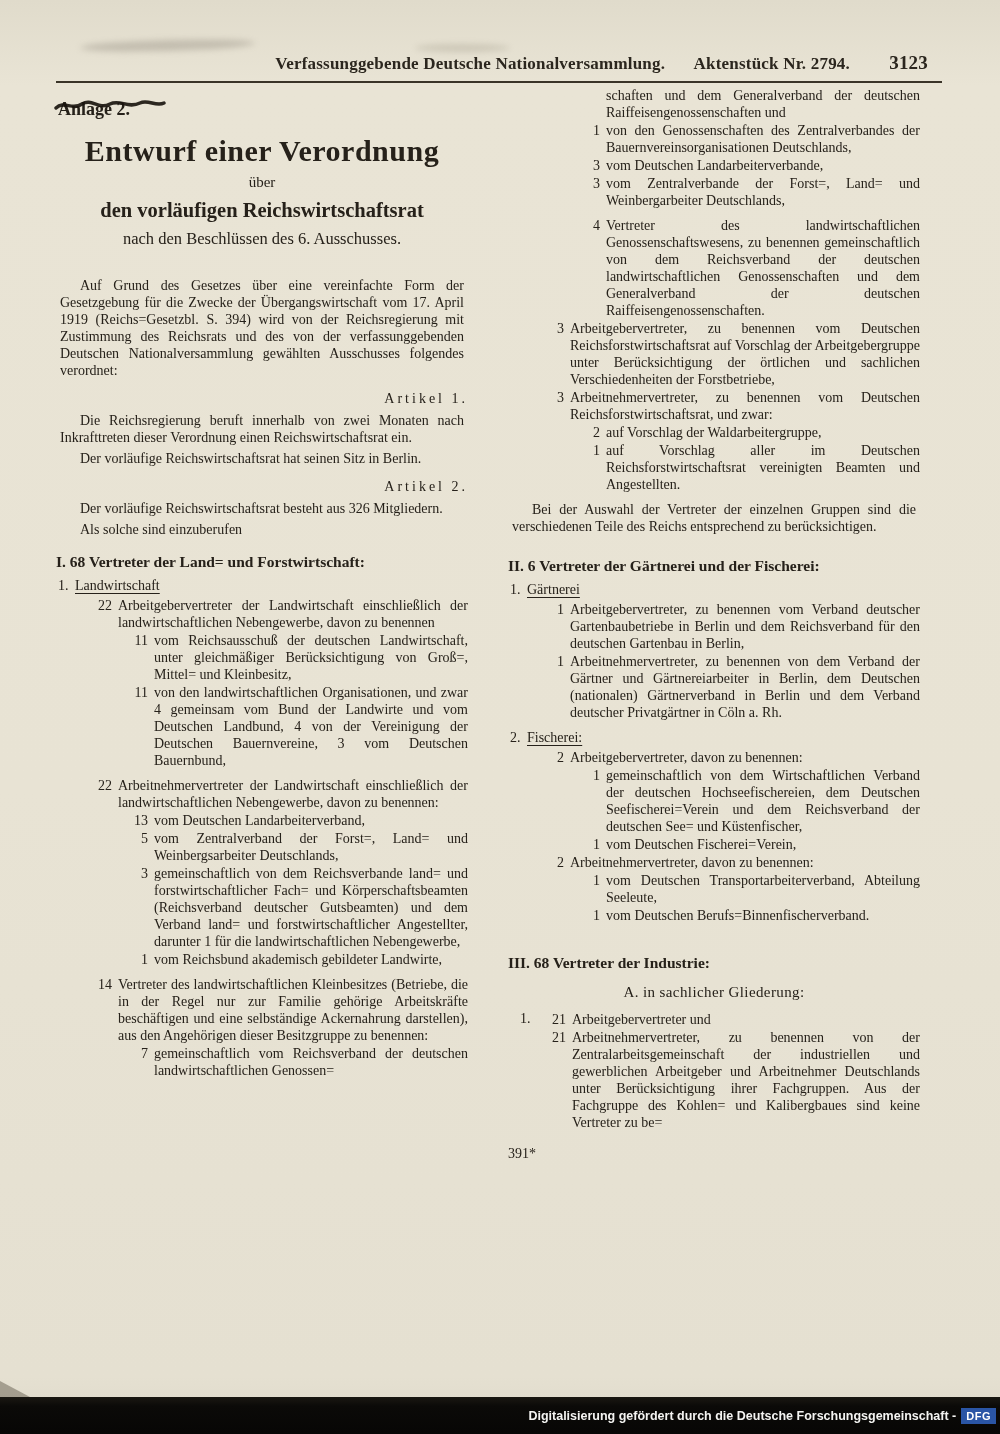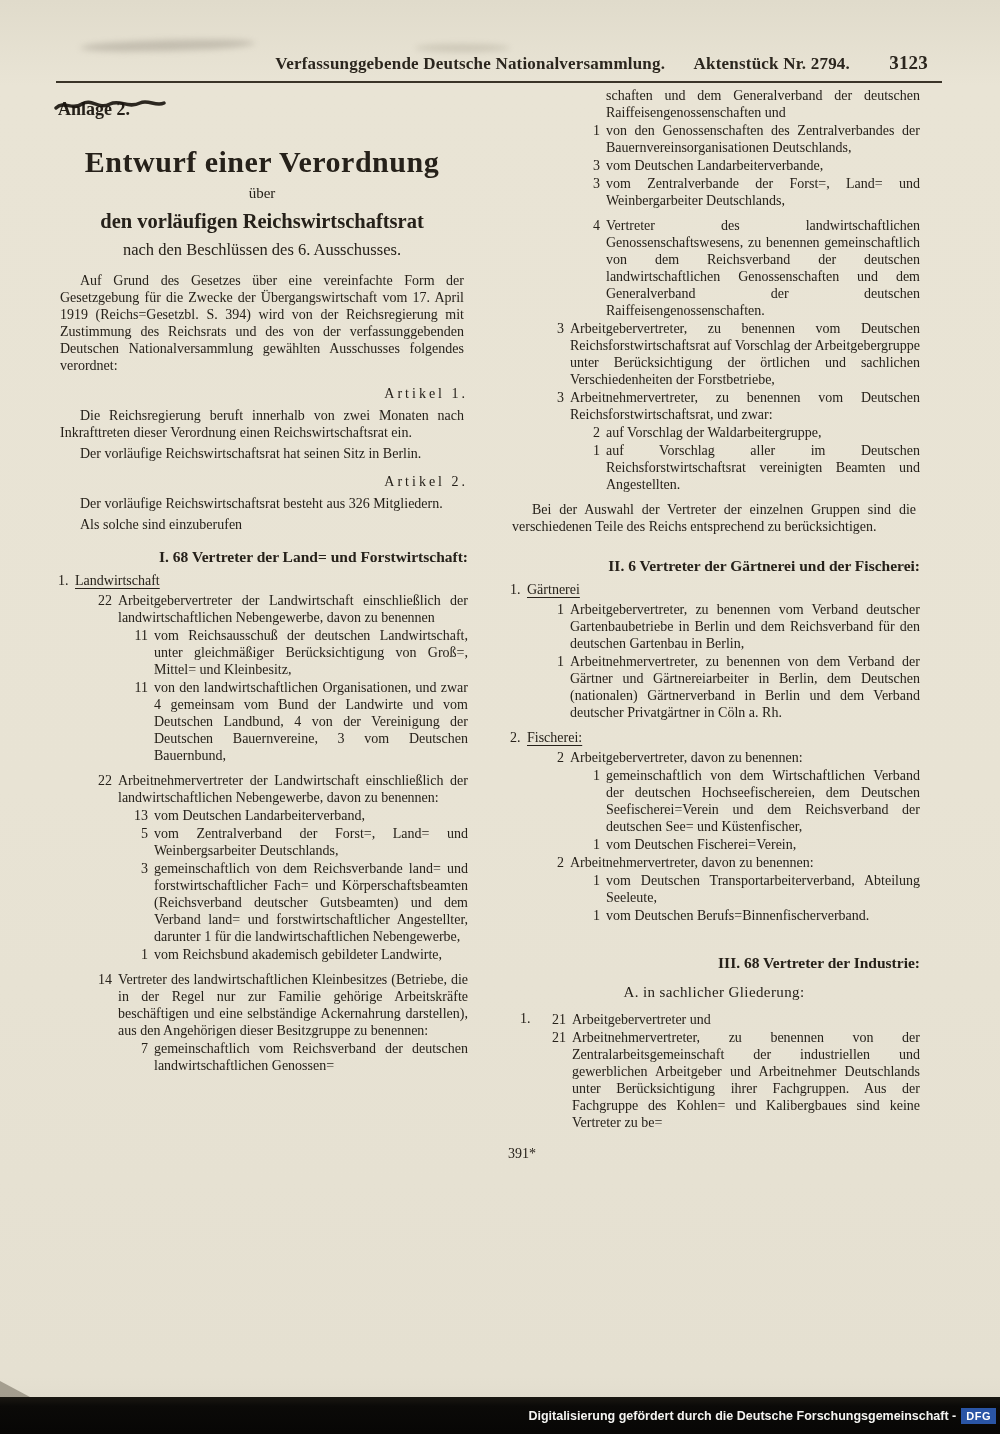--- a/index.html
+++ b/index.html
@@ -49,29 +49,29 @@
 
   
   .columns { display: flex; gap: 40px; padding: 4px 60px 0 56px; }
   .col {
     width: 412px; flex: 0 0 412px;
     font-size: 14px; line-height: 17px;
     text-align: justify;
   }
 
   .annex { font-size: 18px; font-weight: bold; margin: 14px 0 0 2px; text-align: left; }
-  .doc-title { font-size: 30px; font-weight: bold; text-align: center; margin-top: 35px; letter-spacing: .5px; }
+  .doc-title { font-size: 30px; font-weight: bold; text-align: center; margin-top: 24px; letter-spacing: .5px; }
   .connector { text-align: center; font-size: 15px; margin-top: 15px; }
   .subject { text-align: center; font-size: 20.5px; font-weight: bold; margin-top: 11px; }
-  .basis { text-align: center; font-size: 16.5px; margin-top: 11px; margin-bottom: 14px; }
+  .basis { text-align: center; font-size: 16.5px; margin-top: 11px; margin-bottom: 30px; }
 
   .para { text-indent: 20px; margin: 4px; }
   .art-head { text-align: right; letter-spacing: 3px; margin: 11px 0 5px; }
 
-  .sec-head { text-align: right; font-weight: bold; font-size: 15.5px; margin: 15px 0 7px; }
+  .sec-head { text-align: left; font-weight: bold; font-size: 15.5px; margin: 15px 0 7px; }
   .sub-head { text-align: center; font-size: 15px; margin: 13px 0 9px; letter-spacing: .4px; }
 
   .subsec { margin: 4px 0 3px 2px; text-align: left; }
   .subsec-label { display: inline-block; width: 17px; }
   .u { text-decoration: underline; text-underline-offset: 2.5px; text-decoration-thickness: 1px; }
 
   .li { display: flex; align-items: flex-start; margin-top: 1px; }
   .li .num { flex: 0 0 26px; text-align: right; padding-right: 6px; box-sizing: border-box; }
   .li .txt { flex: 1; text-align: justify; }
   .lvl0 { margin-left: 0; }

